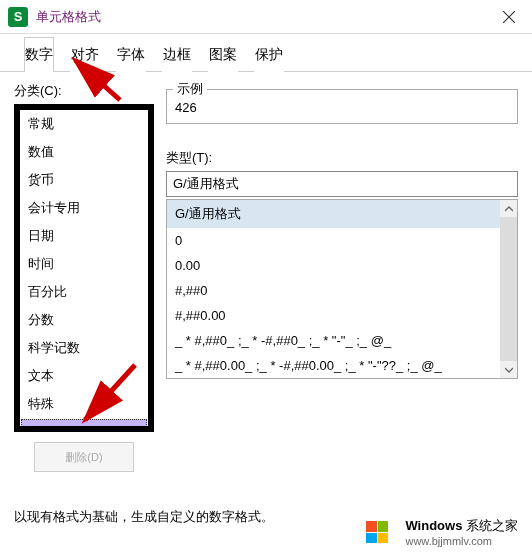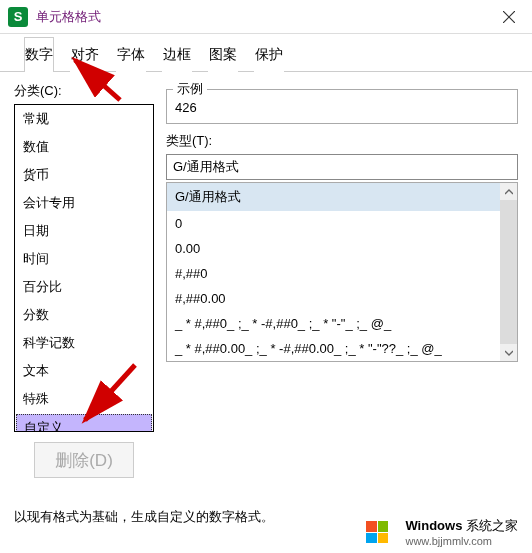--- a/index.html
+++ b/index.html
@@ -11,27 +11,27 @@
   .window-close svg { width: 12px; height: 12px; }
   
   .tabs { display: flex; height: 38px; border-bottom: 1px solid #ccc; padding-left: 12px; align-items: flex-end; gap: 4px; }
   .tab { padding: 8px 0; font-size: 14px; cursor: pointer; border: 1px solid transparent; border-bottom: none; position: relative; top: 1px; background:#fff;margin-left:12px; }
   .tab.active { border-color: #ccc; background: #fff; }
   
   .content { padding: 10px 14px; display: flex; gap: 12px; }
   
   .left-col { width: 140px; }
   .label { font-size: 13px; margin-bottom: 4px; display: block; }
-  .category-list { border: 1px solid #000000; height: 328px; overflow: hidden; }
+  .category-list { border: 6px solid #000000; height: 328px; overflow: hidden; }
   .category-item { padding: 5px 8px; font-size: 13px; cursor: pointer; }
   .category-item.selected { border: 1px dotted #333; margin: 1px; padding: 4px 7px; background:#c4b5fd; }
-  .delete-btn { margin-top: 10px; width: 100px; height: 36px; font-size: 17px; background: #f5f5f5; border: 1px solid #ccc; color: #aaa; display:flex;align-items:center;justify-content:center; margin-left:20px;}
+  .delete-btn { margin-top: 10px; width: 100px; height: 30px; font-size: 11px; background: #f5f5f5; border: 1px solid #ccc; color: #aaa; display:flex;align-items:center;justify-content:center; margin-left:20px;}
   
   .right-col { flex: 1; max-width: 352px; }
-  .example-box { border: 1px solid #aaa; padding: 4px 8px 8px 8px; margin-bottom: 8px; position: relative; margin-top:7px;}
+  .example-box { border: 1px solid #aaa; padding: 4px 8px 8px 8px; margin-bottom: 25px; position: relative; margin-top:7px;}
   .example-box .legend { position: absolute; top: -10px; left: 6px; background: #fff; padding: 0 4px; font-size: 13px; }
   .example-value { font-size: 13px; padding-top:6px;}
   
   .type-input { width: 100%; height: 26px; border: 1px solid #888; padding: 0 6px; font-size: 13px; margin-bottom: 2px; }
   
   .type-list { border: 1px solid #aaa; height: 180px; display:flex; }
   .type-list-inner { flex:1; overflow:hidden;}
   .type-item { padding: 5px 8px; font-size: 13px; cursor: pointer; white-space: nowrap; overflow:hidden; }
   .type-item.highlighted { background: #d8e6f2; }
   .scrollbar { width: 17px; background: #f0f0f0; display: flex; flex-direction: column; }

